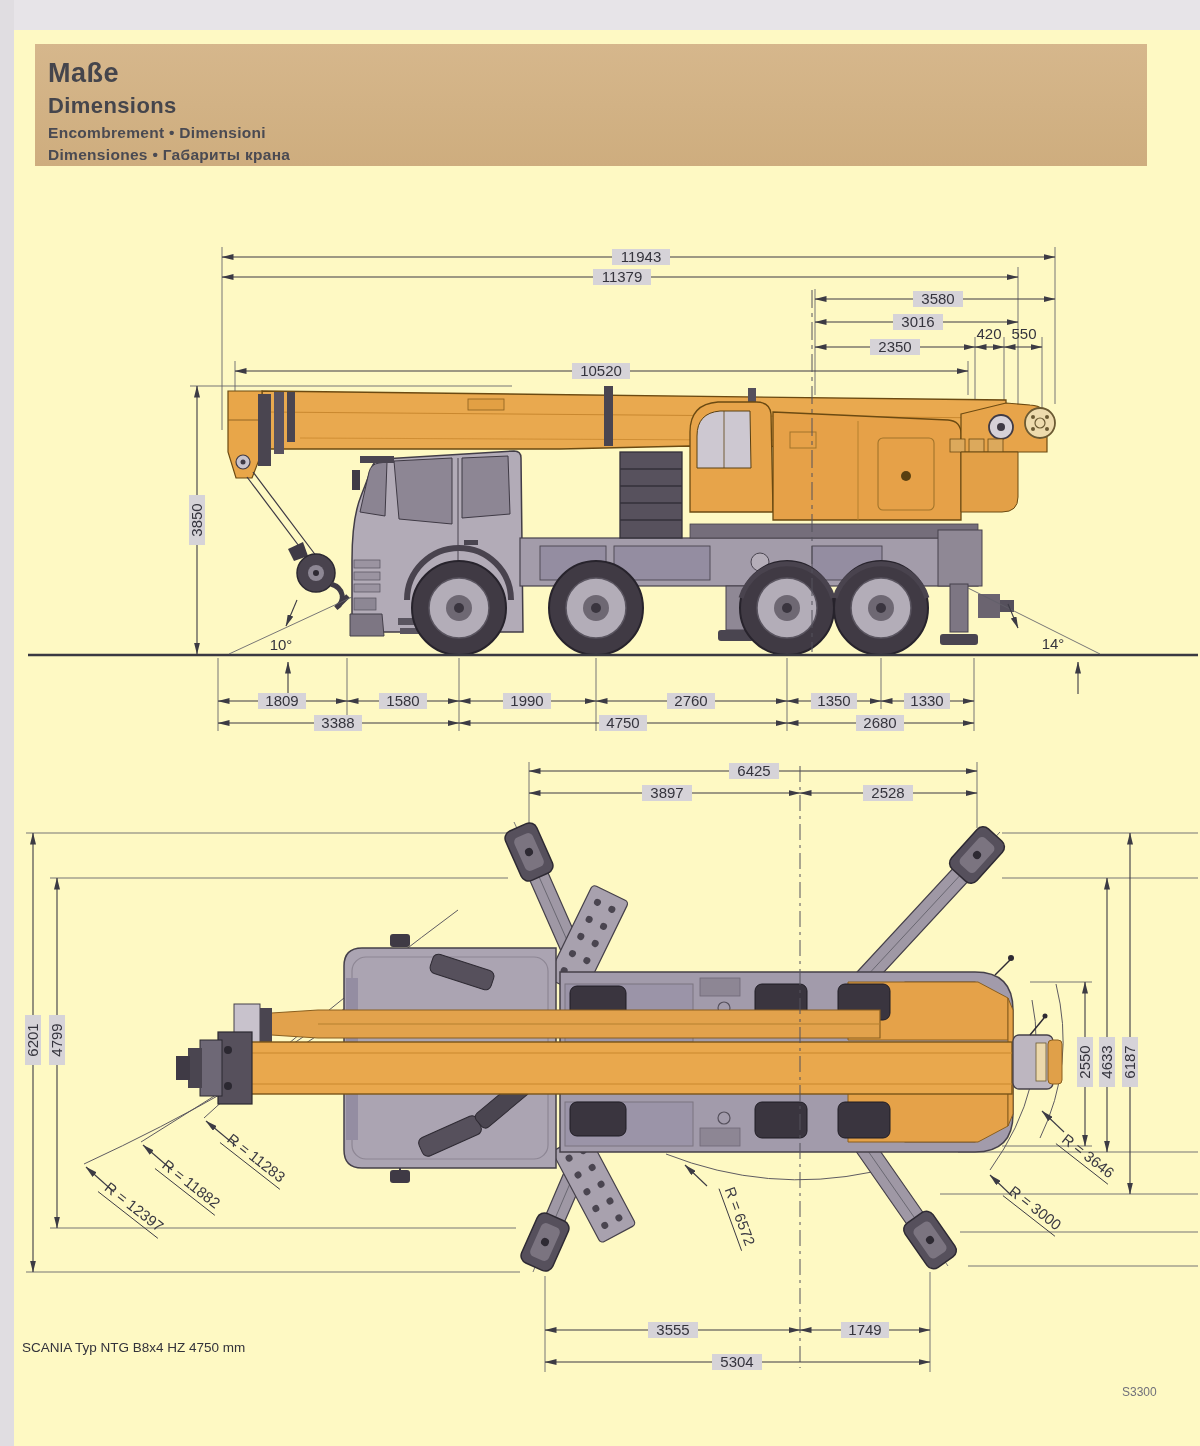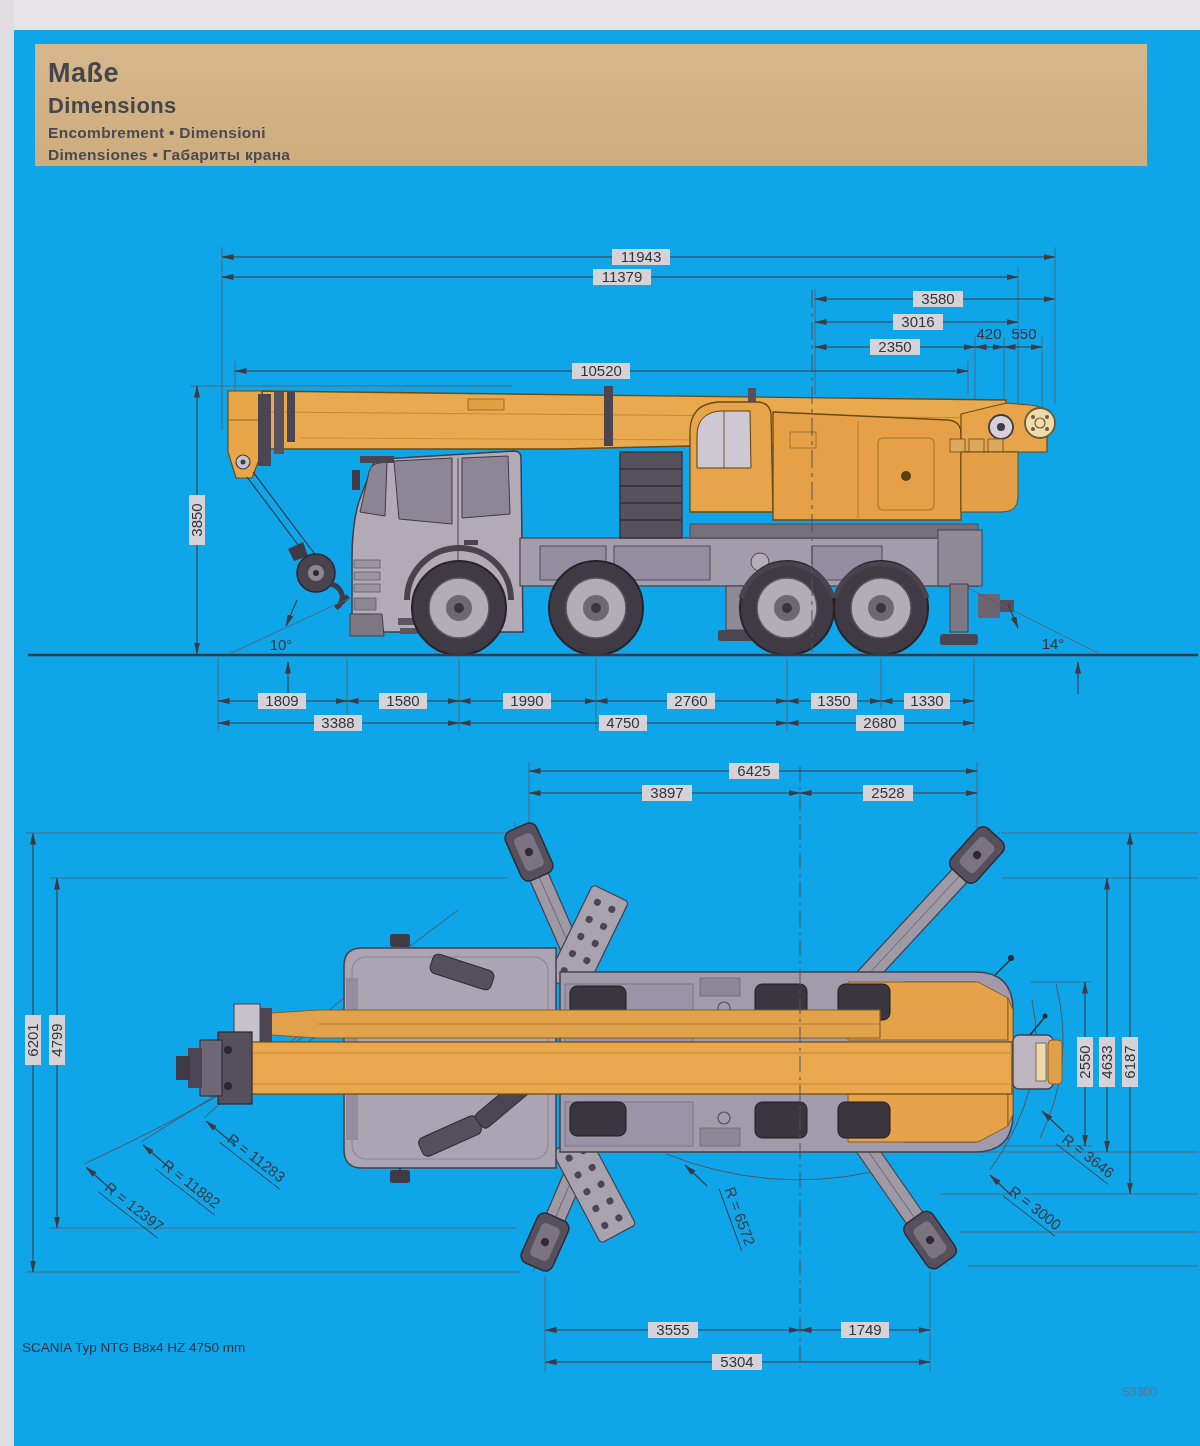--- a/index.html
+++ b/index.html
@@ -1,16 +1,16 @@
 <!DOCTYPE html>
 <html><head>
 <meta charset="utf-8">
 <style>
   html,body{margin:0;padding:0;background:#b9b5ba;}
-  #page{position:relative;width:1200px;height:1446px;background:#0ea5e9;overflow:hidden;
+  #page{position:relative;width:1200px;height:1446px;background:#fef9c3;overflow:hidden;
         font-family:"Liberation Sans",sans-serif;}
   svg{position:absolute;left:0;top:0;}
   svg text{font-family:"Liberation Sans","DejaVu Sans",sans-serif;}
   .dt{font-size:15px;fill:#35343d;text-anchor:middle;}
   .rt{font-size:15px;fill:#3a3942;text-anchor:middle;}
   .halo{fill:#d6d3d8;}
   .dl{stroke:#3c3b44;stroke-width:1.1;fill:none;}
   .xl{stroke:#605e68;stroke-width:0.85;fill:none;}
   .arc{stroke:#55525c;stroke-width:0.95;fill:none;}
   .hdr1{font-size:27px;font-weight:bold;fill:#45454c;letter-spacing:.5px;}

